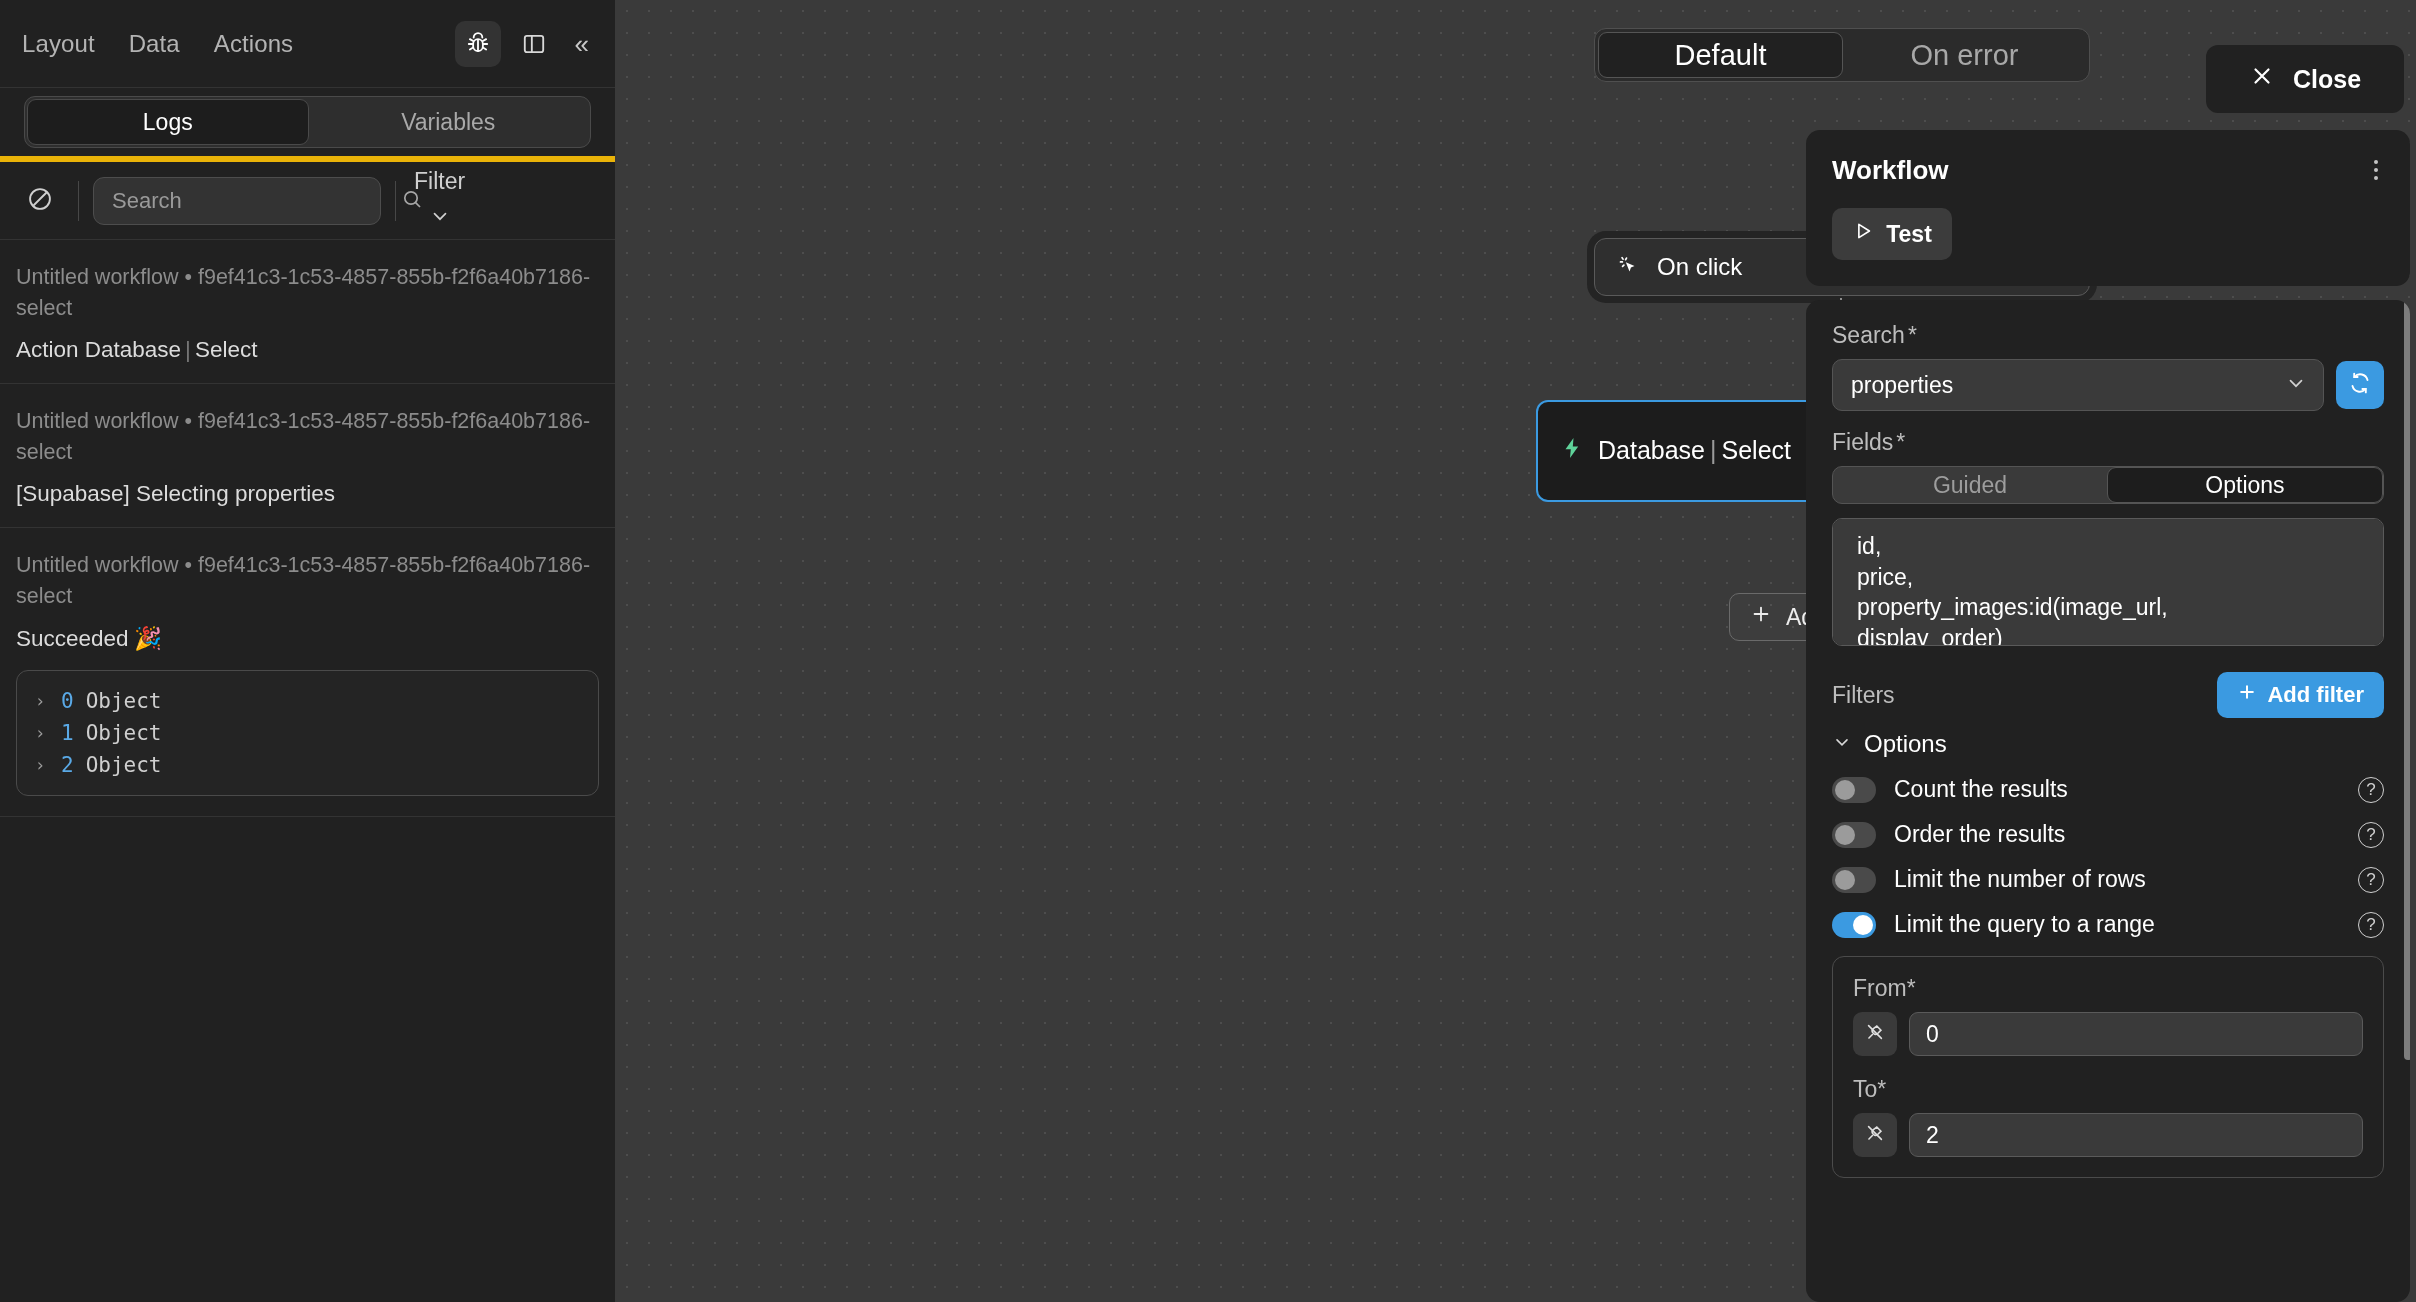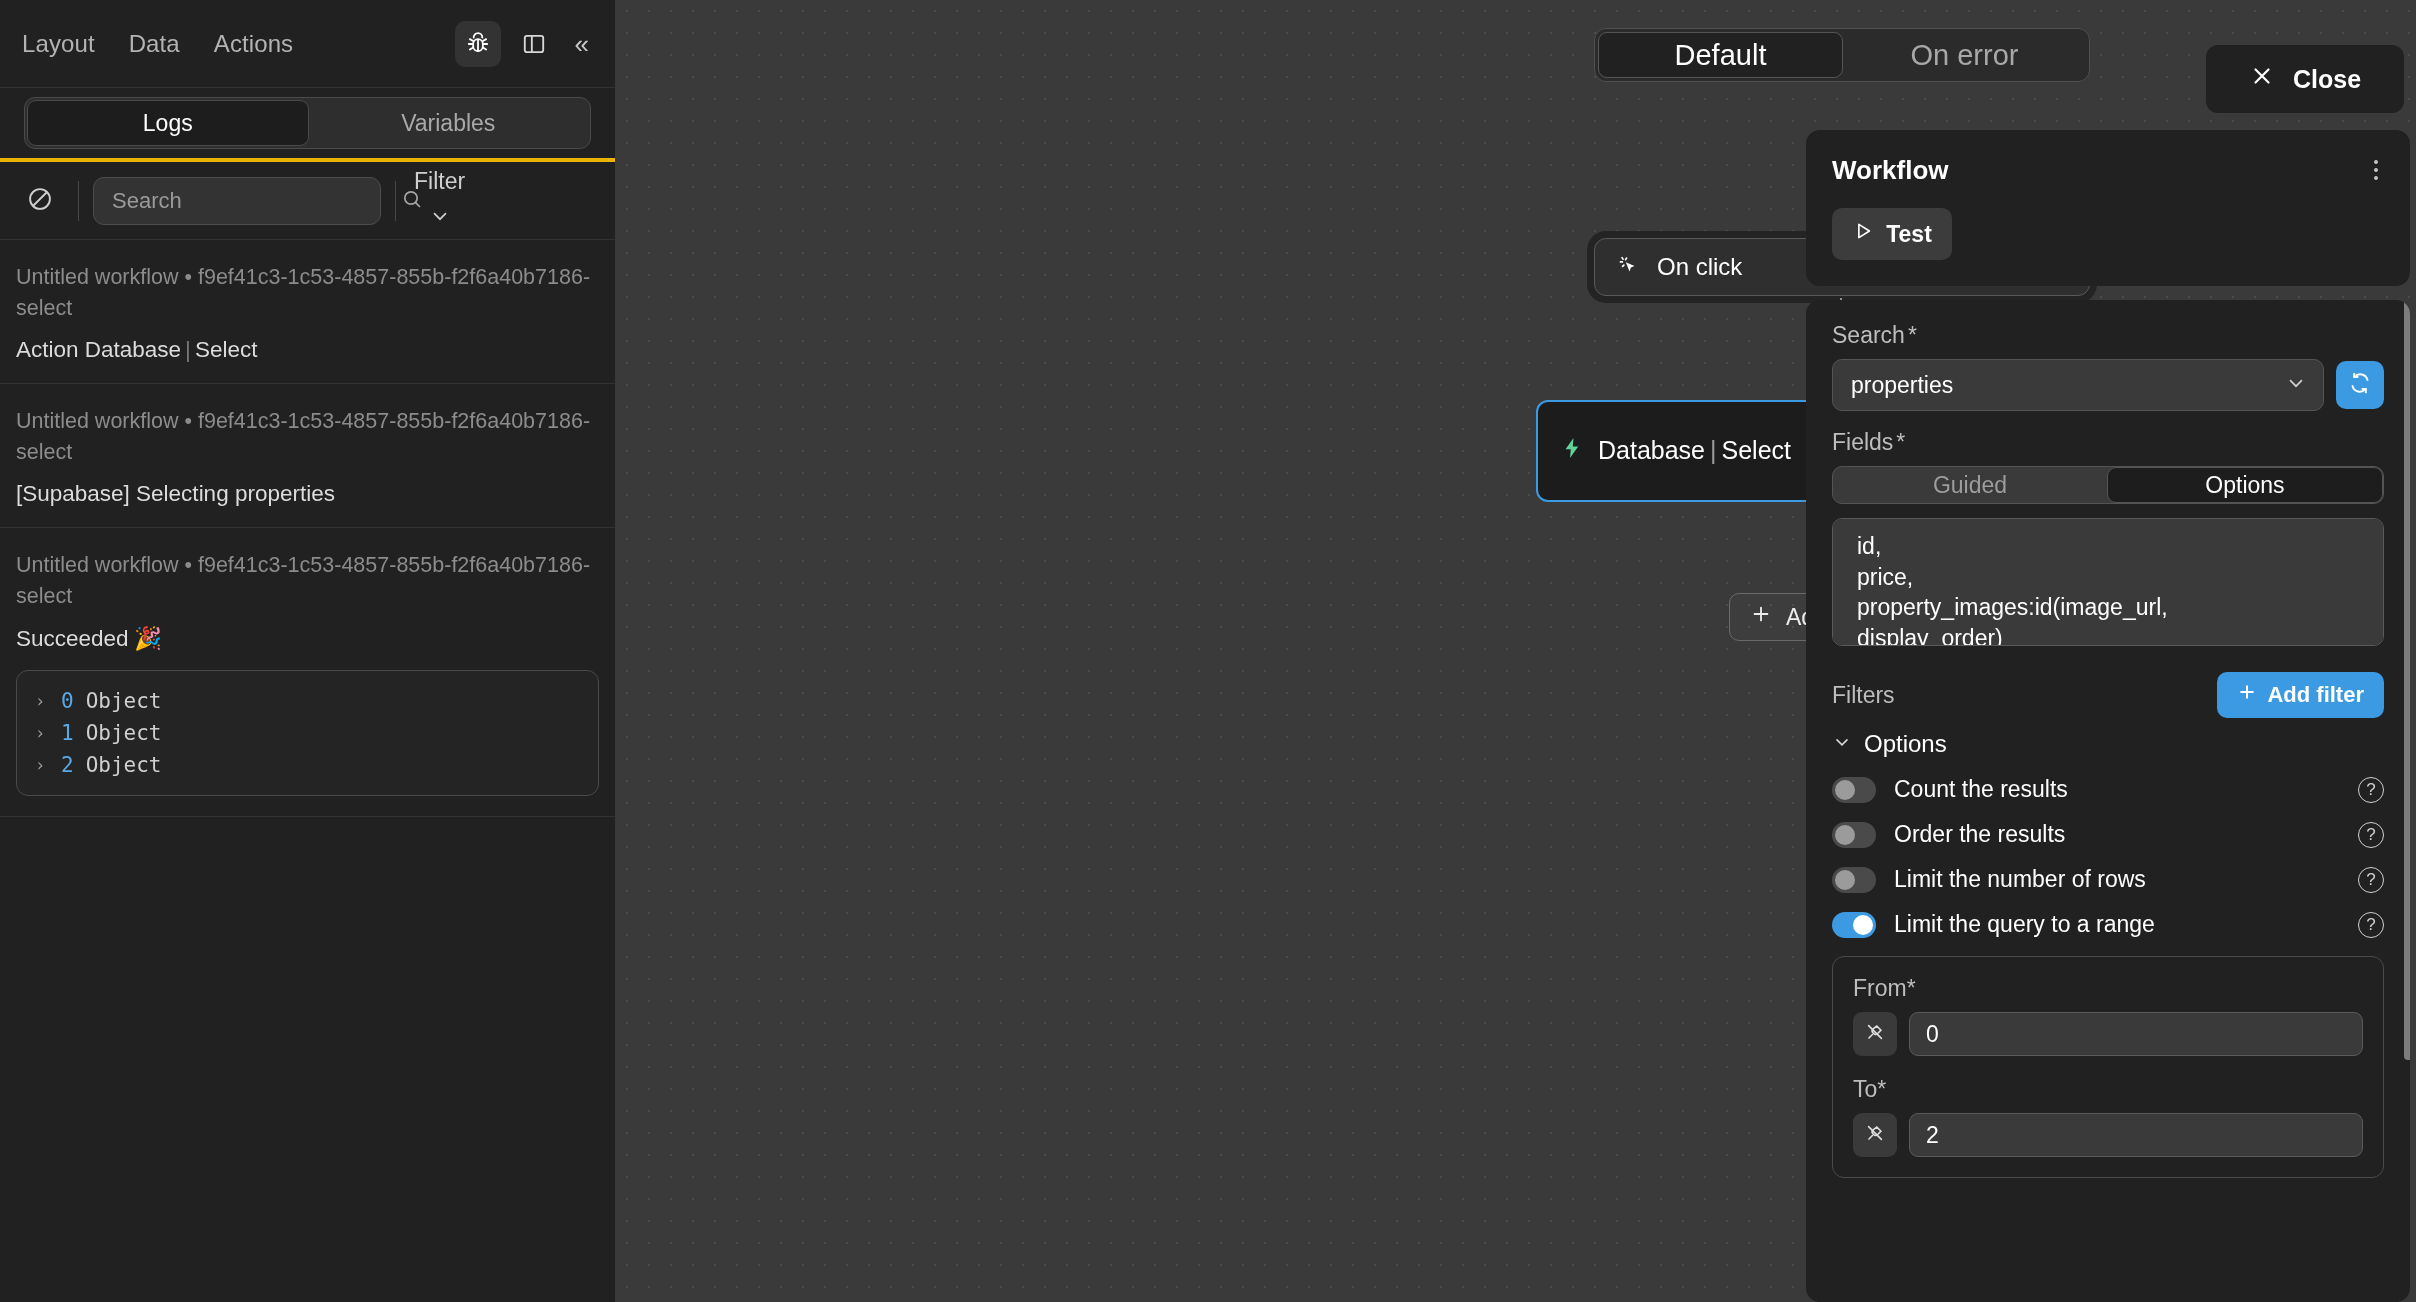--- a/index.html
+++ b/index.html
@@ -36,21 +36,21 @@
     display: flex; align-items: center; justify-content: center;
     cursor: pointer;
   }
   .icon-btn.active { background: #333333; }
   .icon-btn svg { display: block; }
   .chev-btn { color: #c8c8c8; font-size: 26px; padding: 0 8px; cursor: pointer; line-height: 1; }
 
   .lp-tabs-wrap {
     height: 74px; flex: 0 0 74px;
     display: flex; align-items: center; padding: 0 24px;
-    border-bottom: 4px solid #eab308;
+    border-bottom: 6px solid #eab308;
   }
   .seg {
     flex: 1; height: 52px; border-radius: 11px;
     background: #2e2e2e; border: 1px solid #4a4a4a;
     display: flex; padding: 2px; overflow: hidden;
   }
   .seg-item {
     flex: 1; display: flex; align-items: center; justify-content: center;
     font-size: 23px; color: #a9a9a9; border-radius: 9px; cursor: pointer;
   }

